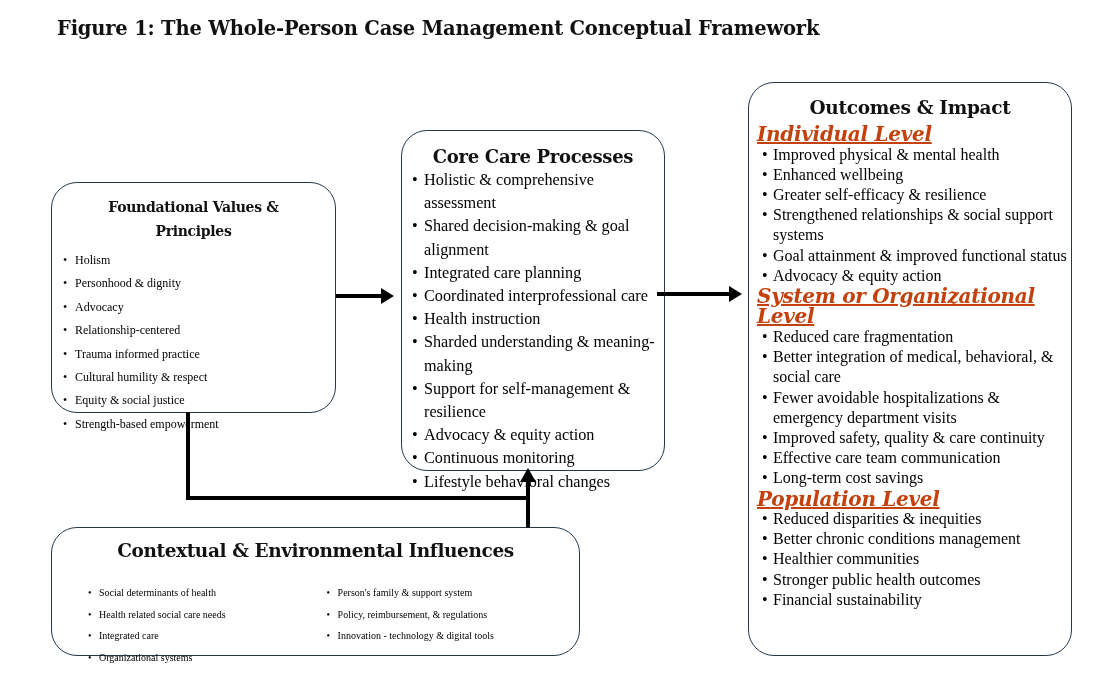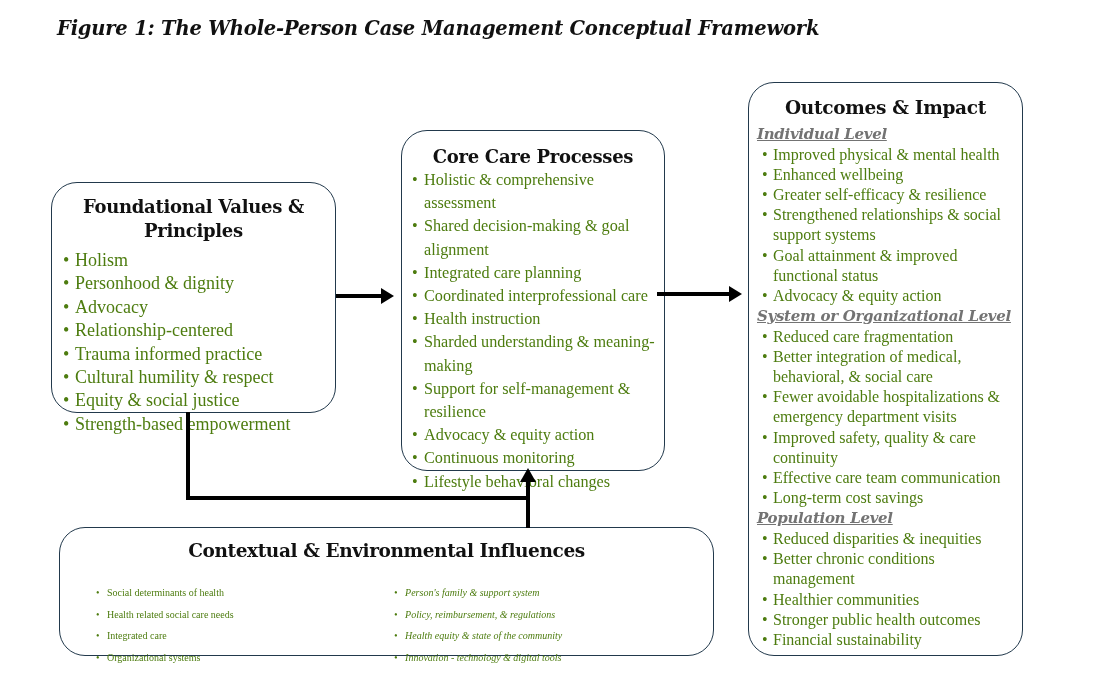--- a/index.html
+++ b/index.html
@@ -20,21 +20,20 @@
   #figure-title {
     position: absolute;
     left: 57px;
     top: 17px;
     font-family: "DejaVu Serif", "Liberation Serif", serif;
     font-weight: bold;
     font-size: 19.5px;
     letter-spacing: -0.2px;
     color: #111111;
     white-space: nowrap;
-    font-style: italic;
   }
 
   
   .box {
     position: absolute;
     box-sizing: border-box;
     border: 1.6px solid #22394c;
     border-radius: 26px;
     background: #ffffff;
   }
@@ -48,46 +47,46 @@
   }
 
   .bullets {
     list-style: none;
     margin: 0;
     padding: 0;
   }
   .bullets li {
     position: relative;
     padding-left: 13px;
-    color: #4d7c0f;
+    color: #000000;
   }
   .bullets li::before {
     content: "\2022";
     position: absolute;
     left: 1px;
     top: 0;
   }
 
   
   #box-foundational {
     left: 51px;
     top: 182px;
     width: 285px;
     height: 231px;
   }
   #box-foundational .box-title {
-    font-size: 18px;
+    font-size: 14px;
     line-height: 24px;
     margin-top: 12px;
     padding: 0 22px;
   }
   #box-foundational .bullets {
     margin-top: 6px;
     padding-left: 10px;
-    font-size: 18px;
+    font-size: 12px;
     line-height: 23.4px;
   }
 
   
   #box-core {
     left: 401px;
     top: 130px;
     width: 264px;
     height: 341px;
   }
@@ -100,75 +99,75 @@
     margin-top: 1px;
     padding-left: 9px;
     font-size: 16.2px;
     line-height: 23.2px;
   }
 
   
   #box-outcomes {
     left: 748px;
     top: 82px;
-    width: 275px;
+    width: 324px;
     height: 574px;
   }
   #box-outcomes .box-title {
     font-size: 18.5px;
     line-height: 24px;
     margin-top: 13px;
   }
   #box-outcomes .outcomes-body {
     margin-top: 4px;
     padding-left: 8px;
     padding-right: 4px;
   }
   .level-header {
     font-family: "DejaVu Serif", "Liberation Serif", serif;
     font-weight: bold;
     font-style: italic;
     text-decoration: underline;
-    font-size: 15px;
+    font-size: 20px;
     line-height: 20.5px;
     letter-spacing: -0.3px;
-    color: #737373;
+    color: #c2410c;
   }
   #box-outcomes .bullets {
     font-size: 16px;
     line-height: 20.2px;
     padding-left: 4px;
   }
   #box-outcomes .bullets li {
     padding-left: 12px;
   }
 
   
   #box-context {
-    left: 59px;
+    left: 51px;
     top: 527px;
-    width: 655px;
+    width: 529px;
     height: 129px;
   }
   #box-context .box-title {
     font-family: "DejaVu Serif", "Liberation Serif", serif;
     font-size: 18.5px;
     line-height: 24px;
     margin-top: 11px;
     letter-spacing: -0.4px;
   }
   #box-context .ctx-cols {
     display: flex;
     margin-top: 7px;
   }
   #box-context .ctx-col {
     box-sizing: border-box;
   }
   #box-context .ctx-col-left { width: 322px; padding-left: 35px; }
-  #box-context .ctx-col-right { width: 333px; padding-left: 12px; font-style: italic; }
+  #box-context .ctx-col-right { width: 333px; padding-left: 12px; }
   #box-context .bullets {
     font-size: 10px;
     line-height: 21.6px;
     margin-top: 12px;
   }
   #box-context .bullets li { padding-left: 12px; }
 
   
   .conn {
     position: absolute;
@@ -324,21 +323,20 @@
         <li>Social determinants of health</li>
         <li>Health related social care needs</li>
         <li>Integrated care</li>
         <li>Organizational systems</li>
       </ul>
     </div>
     <div class="ctx-col ctx-col-right">
       <ul class="bullets">
         <li>Person's family &amp; support system</li>
         <li>Policy, reimbursement, &amp; regulations</li>
-        <li>Health equity &amp; state of the community</li>
         <li>Innovation - technology &amp; digital tools</li>
       </ul>
     </div>
   </div>
 </div>
 
 <div class="conn" id="conn-found-core-line"></div>
 <div class="conn" id="conn-found-core-head"></div>
 
 <div class="conn" id="conn-core-out-line"></div>

